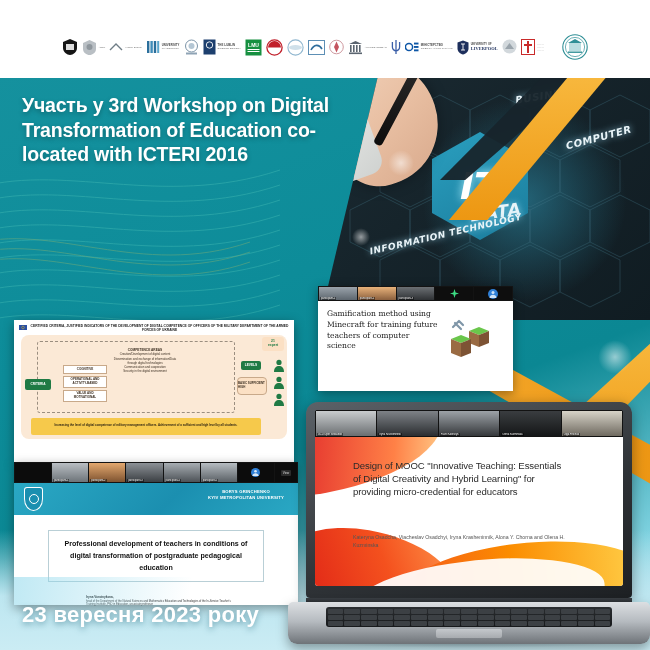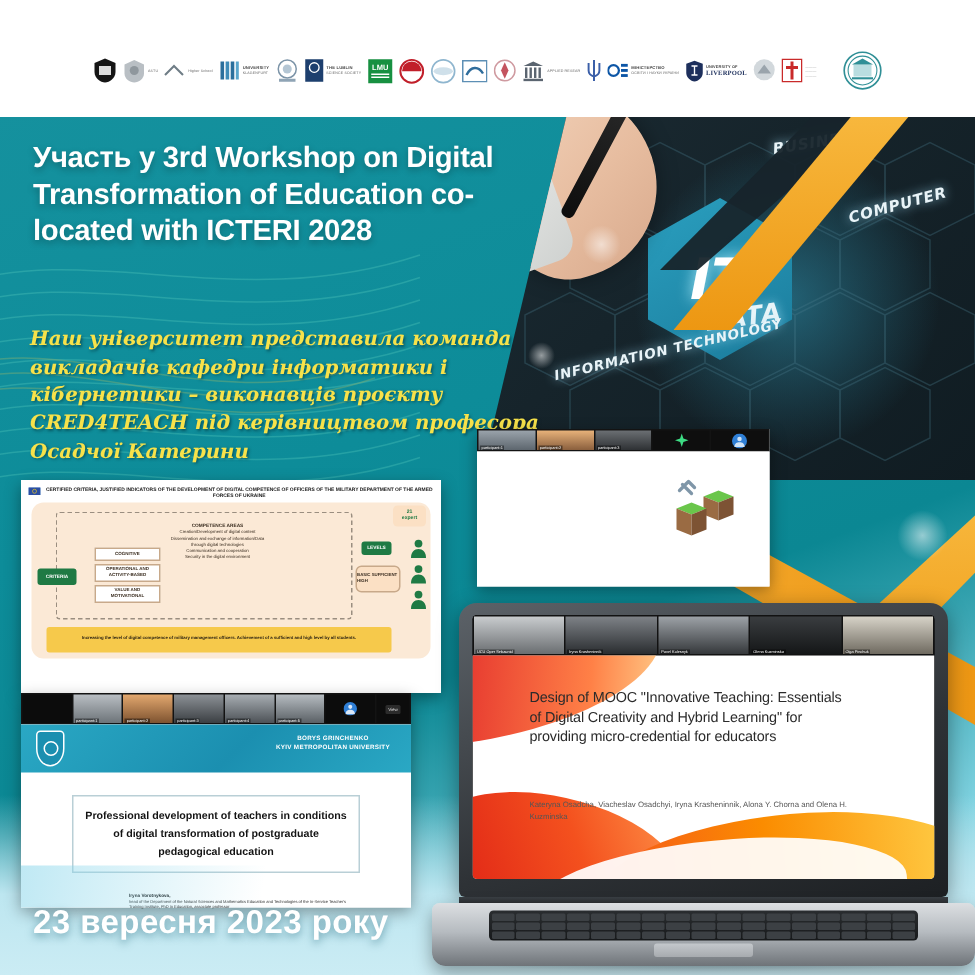--- a/index.html
+++ b/index.html
@@ -237,21 +237,21 @@
   .gamif-slide {
     position: relative; background: #fff; height: 90px; padding: 8px 9px;
   }
   .gamif-text {
     font-family: "DejaVu Serif", serif; font-size: 7.6px; line-height: 1.42; color: #1a1a1a;
     width: 112px;
   }
   .mc-wrap { position: absolute; right: 22px; top: 18px; width: 46px; height: 42px; }
 
   
-  #shot-bgkmu { left: 14px; top: 462px; width: 260px; height: 143px; }
+  #shot-bgkmu { left: 14px; top: 462px; width: 284px; height: 143px; }
   #shot-bgkmu .zoombar { height: 21px; }
   .bg-slide { position: relative; height: 122px; background: #fff; }
   .bg-topbar {
     height: 32px; background: linear-gradient(135deg, #2aa8c4 0%, #1b8fb0 55%, #2aa8c4 100%);
     position: relative;
   }
   .bg-uni {
     position: absolute; right: 14px; top: 6px; text-align: center;
     color: #fff; font-size: 4.2px; font-weight: bold; line-height: 1.5; letter-spacing: .2px;
   }
@@ -570,22 +570,21 @@
         <circle cx="13" cy="13" r="12.2" fill="none" stroke="#2f8f96" stroke-width="1.1"></circle>
         <circle cx="13" cy="13" r="9.6" fill="none" stroke="#2f8f96" stroke-width=".7"></circle>
         <rect x="7" y="9" width="12" height="8" fill="#b9dde0"></rect>
         <path d="M6 9 L13 5 L20 9 Z" fill="#2f8f96"></path>
         <rect x="6" y="17.5" width="14" height="1.4" fill="#2f8f96"></rect>
       </svg>
     </div>
 
   </div>
 
-  <div class="headline">Участь у 3rd Workshop on Digital Transformation of Education co-located with ICTERI 2028</div>
-  <div class="subhead">Наш університет представила команда викладачів кафедри інформатики і кібернетики – виконавців проєкту CRED4TEACH під керівництвом професора Осадчої Катерини</div>
+  <div class="headline">Участь у 3rd Workshop on Digital Transformation of Education co-located with ICTERI 2016</div>
   <div class="date-line">23 вересня 2023 року</div>
 
   <div class="shot" id="shot-diagram">
     <div class="diag-head">
       <svg class="diag-flag" width="9" height="6" viewBox="0 0 9 6">
         <rect width="9" height="6" fill="#2b4ea2"></rect>
         <circle cx="4.5" cy="3" r="1.6" fill="none" stroke="#ffd617" stroke-width=".5"></circle>
       </svg>
       <div class="diag-title">CERTIFIED CRITERIA, JUSTIFIED INDICATORS OF THE DEVELOPMENT OF DIGITAL COMPETENCE OF OFFICERS OF THE MILITARY DEPARTMENT OF THE ARMED FORCES OF UKRAINE</div>
     </div>
@@ -654,20 +653,21 @@
       </div>
       <div class="vtile" style="background:#0e0e0e;display:flex;align-items:center;justify-content:center">
         <svg width="10" height="10" viewBox="0 0 10 10">
           <circle cx="5" cy="5" r="5" fill="#2f7fd6"></circle>
           <circle cx="5" cy="3.6" r="1.5" fill="#cfe3f7"></circle>
           <path d="M1.6 9 C1.6 6.6 3.2 5.8 5 5.8 C6.8 5.8 8.4 6.6 8.4 9 Z" fill="#cfe3f7"></path>
         </svg>
       </div>
     </div>
     <div class="gamif-slide">
+      <div class="gamif-text">Gamification method using Minecraft for training future teachers of computer science</div>
       <div class="mc-wrap">
         <svg width="46" height="42" viewBox="0 0 46 42">
           <path d="M8 8 L14 2 M14 2 L18 6 M10 4 L16 10" stroke="#7f96a8" stroke-width="2.2" stroke-linecap="round" fill="none"></path>
           <g>
             <polygon points="24,12 34,8 44,12 34,16" fill="#6ac64b"></polygon>
             <polygon points="24,12 34,16 34,28 24,24" fill="#9a6b43"></polygon>
             <polygon points="34,16 44,12 44,24 34,28" fill="#7d5334"></polygon>
           </g>
           <g>
             <polygon points="6,20 16,16 26,20 16,24" fill="#6ac64b"></polygon>

